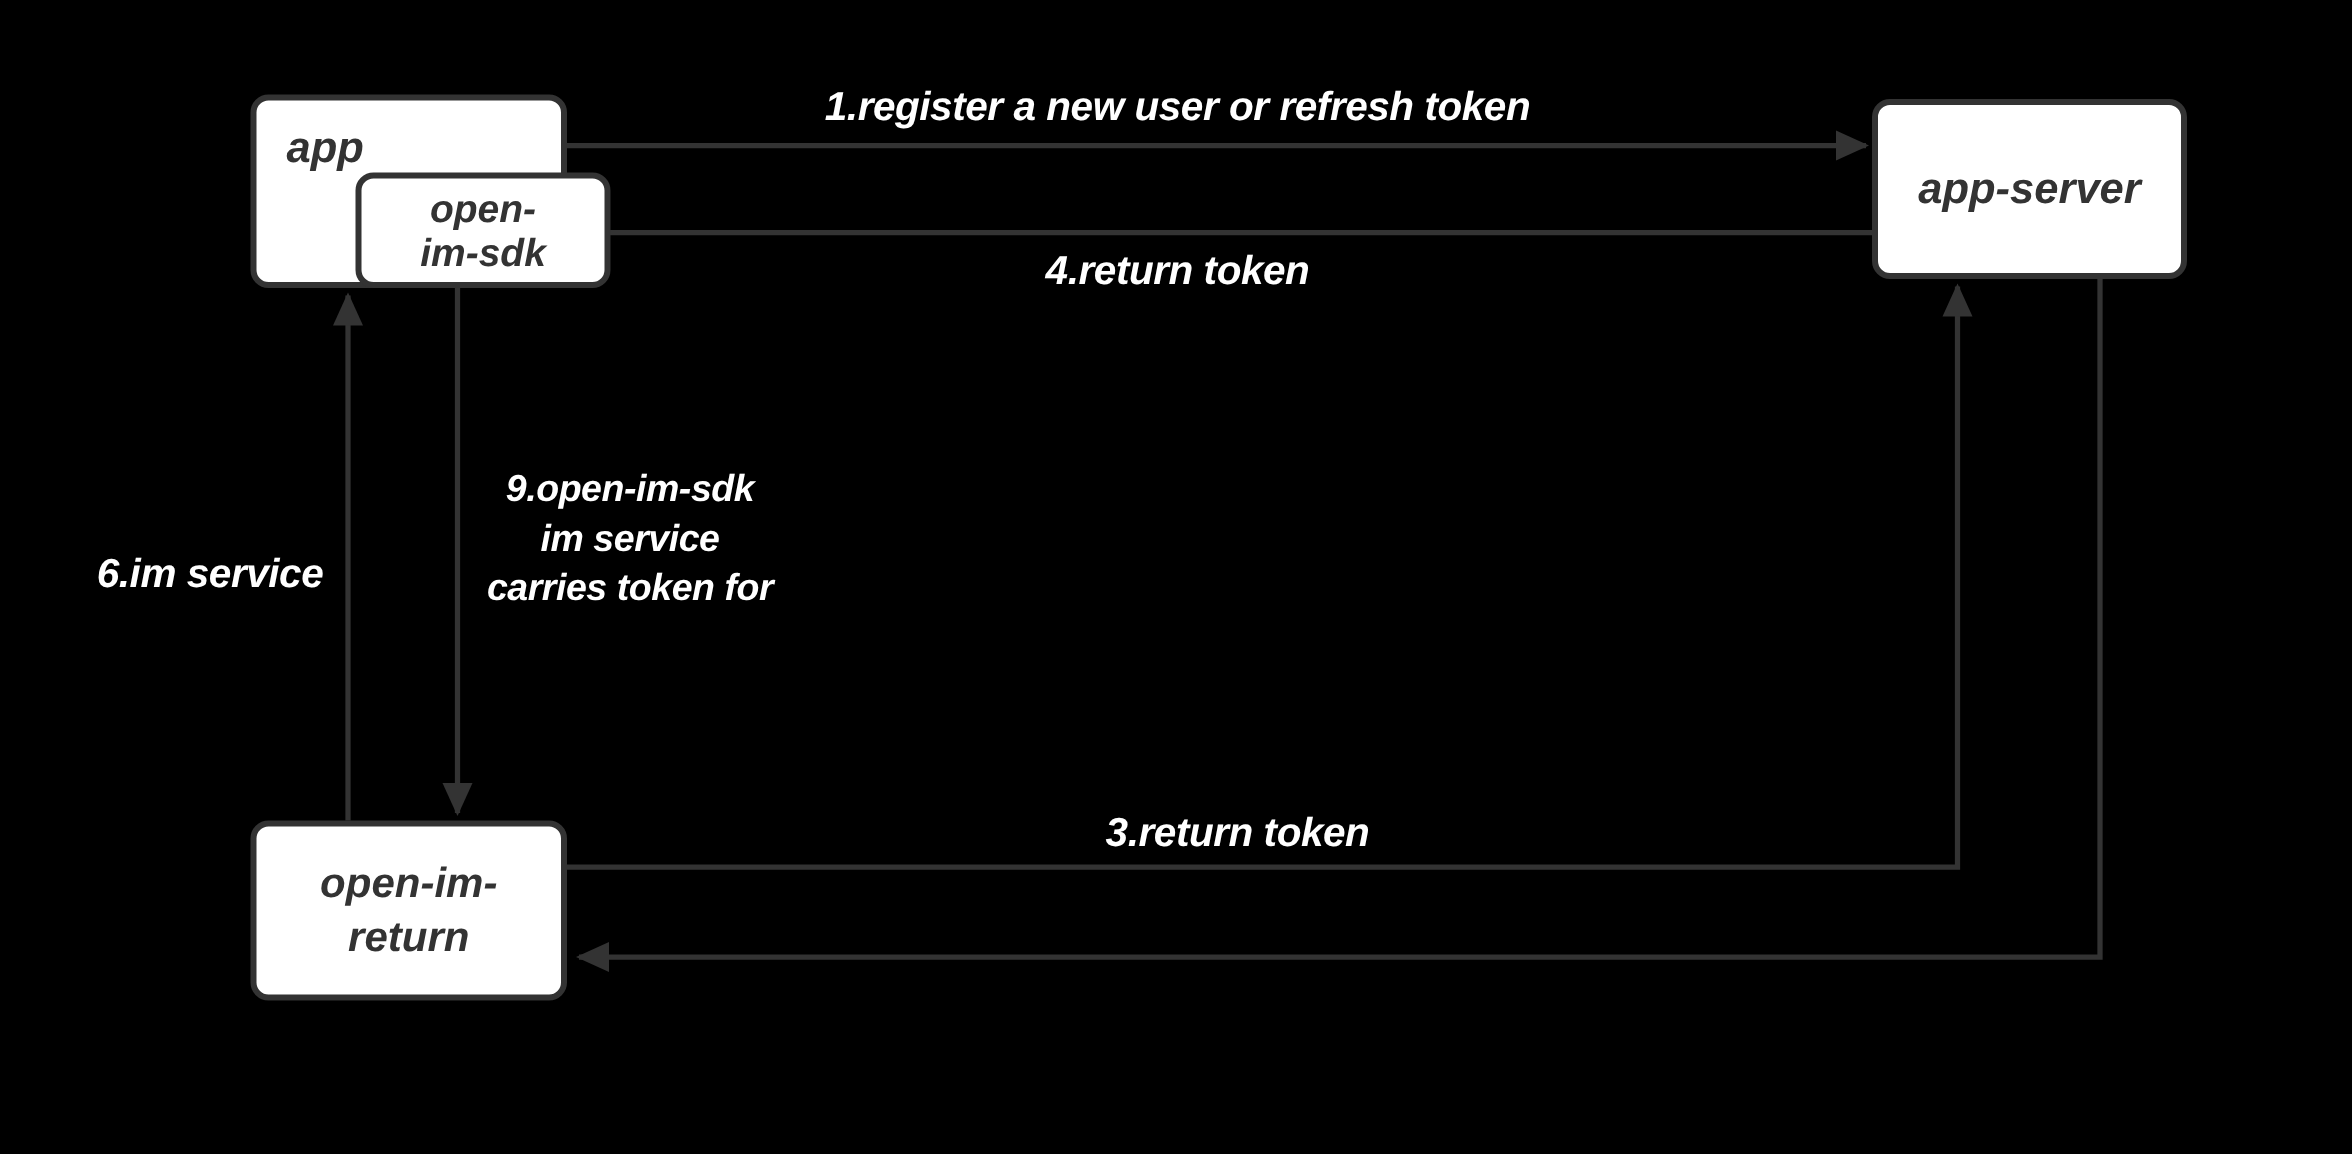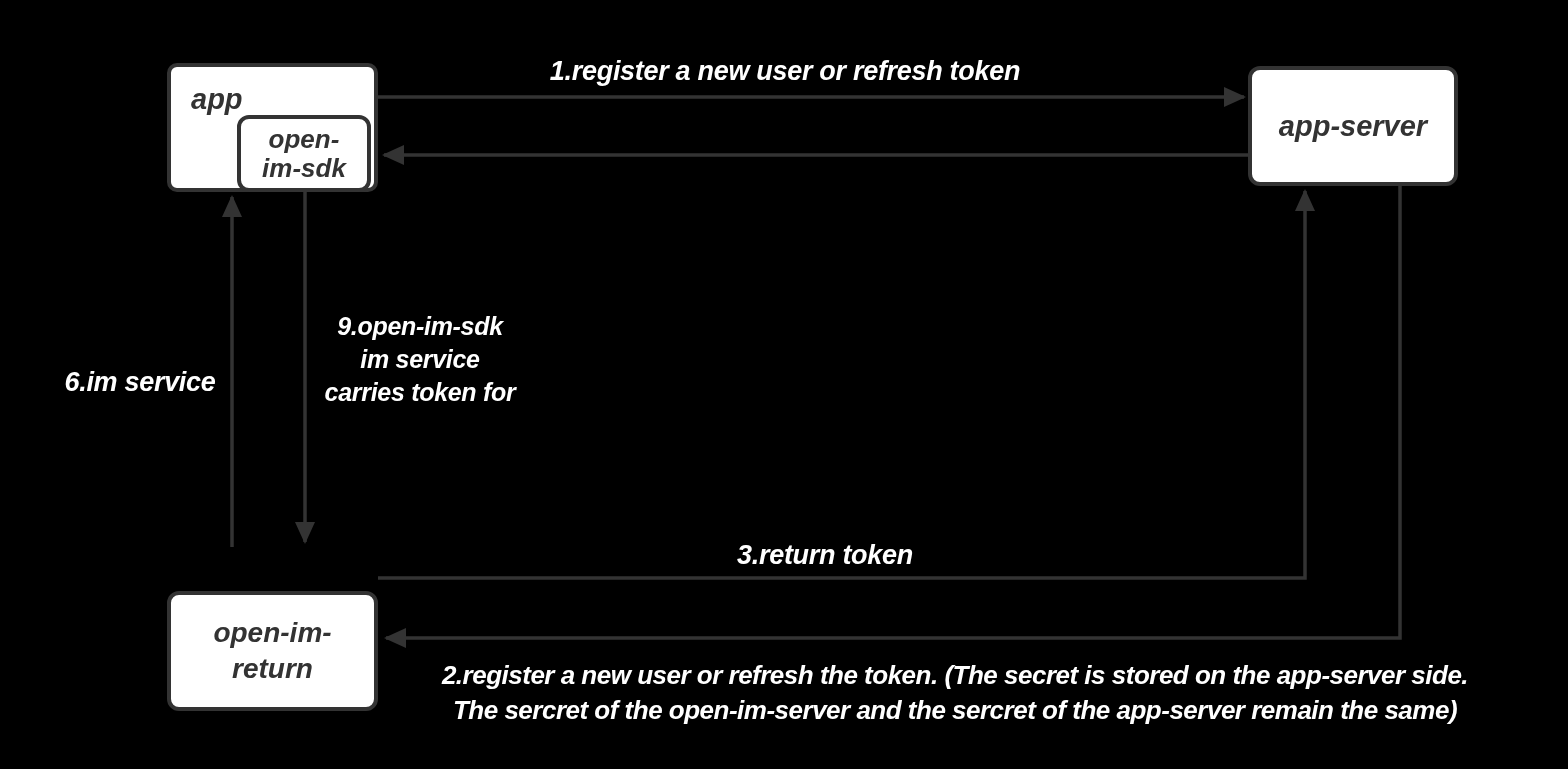--- a/index.html
+++ b/index.html
@@ -26,30 +26,30 @@
     position: absolute;
     background: #ffffff;
     border: 4px solid #333333;
     border-radius: 12px;
     box-sizing: border-box;
     color: #333333;
     font-style: italic;
     font-weight: 700;
   }
   .node-app {
-    left: 167px; top: 63px; width: 211px; height: 129px; border-radius: 10px;
+    left: 167px; top: 63px; width: 211px; height: 129px;
   }
   .node-app .node-label {
     position: absolute;
     left: 20px;
     top: 16px;
     font-size: 29px;
   }
   .node-sdk {
-    left: 237px; top: 115px; width: 134px; height: 77px;
+    left: 237px; top: 115px; width: 170px; height: 77px;
     display: flex;
     flex-direction: column;
     align-items: center;
     justify-content: center;
     font-size: 26px;
     line-height: 29px;
     text-align: center;
   }
   .node-appserver {
     left: 1248px; top: 66px; width: 210px; height: 120px;
@@ -60,21 +60,20 @@
   }
   .node-imserver {
     left: 167px; top: 547px; width: 211px; height: 120px;
     display: flex;
     flex-direction: column;
     align-items: center;
     justify-content: center;
     font-size: 28px;
     line-height: 36px;
     text-align: center;
-    margin-top: 44px;
   }
   .edge-label {
     position: absolute;
     color: #ffffff;
     font-style: italic;
     font-weight: 600;
     text-align: center;
     letter-spacing: -0.3px;
   }
   .label-e1 { left: 420px; top: 56px;  width: 730px;  font-size: 27px; }
@@ -117,29 +116,26 @@
     <span>app-server</span>
   </div>
 
   <div class="node node-imserver">
     <span>open-im-</span>
     <span>return</span>
   </div>
 
   <div class="edge-label label-e1">1.register a new user or refresh token</div>
 
+  <div class="edge-label label-e4">4.return token</div>
 
   <div class="edge-label label-e6">6.im service</div>
 
   <div class="edge-label label-e5">
     <div>9.open-im-sdk</div>
     <div>im service</div>
     <div>carries token for</div>
   </div>
 
   <div class="edge-label label-e3">3.return token</div>
 
-  <div class="edge-label label-e2">
-    <div class="caption-line">2.register a new user or refresh the token. (The secret is stored on the app-server side.</div>
-    <div class="caption-line">The sercret of the open-im-server and the sercret of the app-server remain the same)</div>
-  </div>
 
 </div>
 
 </body></html>

